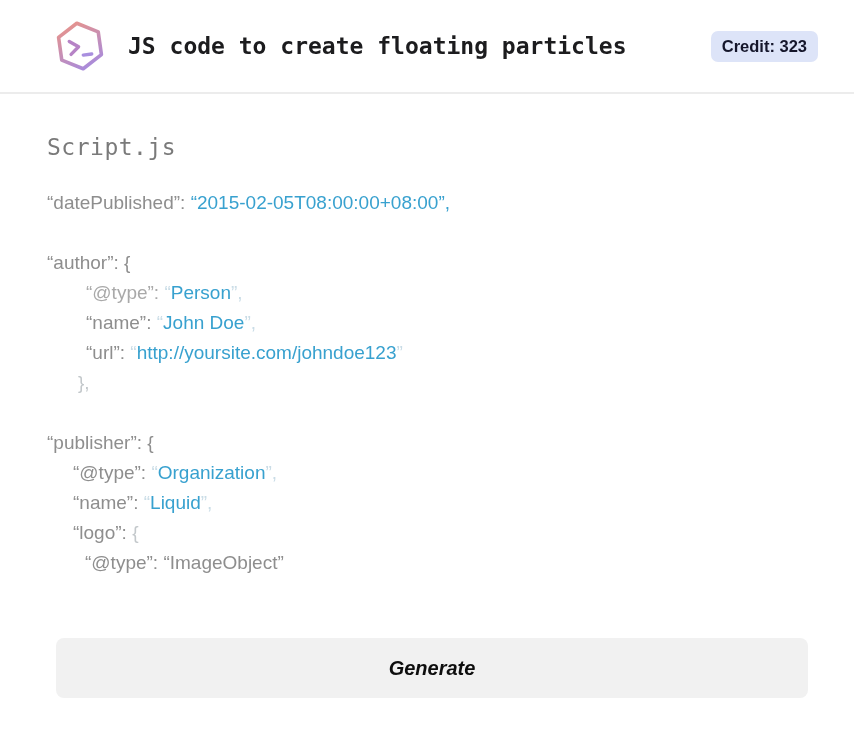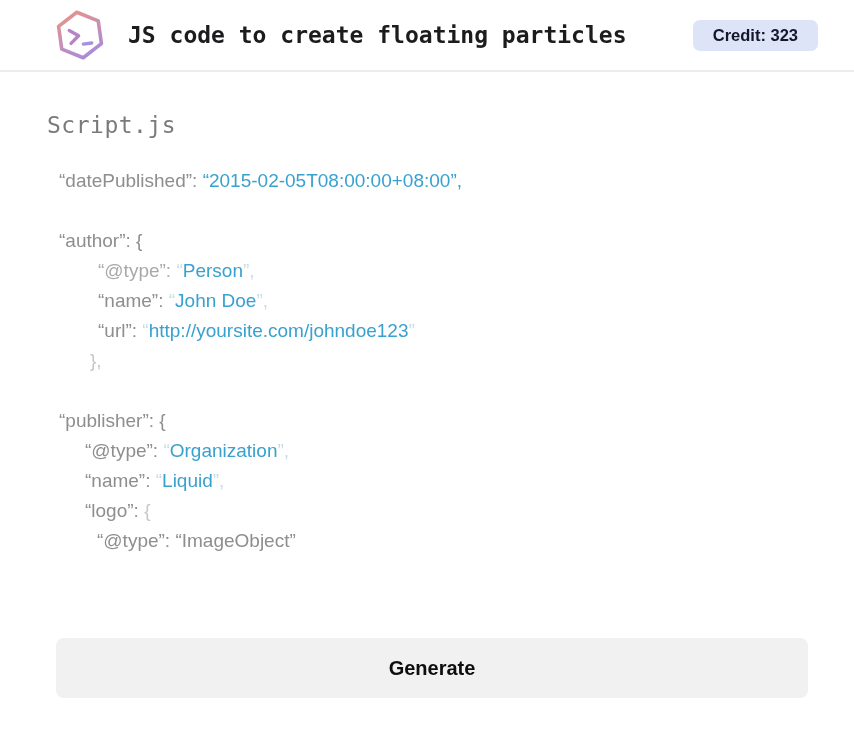--- a/index.html
+++ b/index.html
@@ -7,21 +7,21 @@
   .app {
     position: relative;
     width: 854px;
     height: 748px;
     background: #ffffff;
     font-family: "Liberation Sans", sans-serif;
     overflow: hidden;
   }
   
   .header {
-    height: 72px;
+    height: 94px;
     display: flex;
     align-items: center;
     padding: 0 36px 0 52px;
     border-bottom: 2px solid #ececec;
     background: #ffffff;
   }
   .logo { width: 56px; height: 56px; flex: 0 0 auto; }
   .title {
     margin-left: 20px;
     font-family: "DejaVu Sans Mono", monospace;
@@ -29,56 +29,57 @@
     font-weight: 600;
     color: #1c1c1e;
     white-space: nowrap;
   }
   .credit-badge {
     margin-left: auto;
     background: #dde4f8;
     color: #15162b;
     font-size: 16.5px;
     font-weight: 700;
-    padding: 6px 20px;
+    padding: 6px 11px;
     border-radius: 7px;
     white-space: nowrap;
   }
   
   .main { padding: 0 46px 0 47px; }
   .filename {
     margin-top: 40px;
     font-family: "DejaVu Sans Mono", monospace;
     font-size: 23px;
     font-weight: 500;
     color: #7a7a7a;
     letter-spacing: 0.5px;
   }
   .code-block {
     margin-top: 28px;
     font-family: "Liberation Sans", sans-serif;
     font-size: 19px;
     line-height: 30px;
     white-space: pre-wrap;
   }
-  .code-line { min-height: 30px; margin-left: 12px; }
+  .code-line { min-height: 30px; }
   
   .generate-row { position: absolute; left: 56px; right: 46px; top: 638px; }
   .generate-button {
     display: block;
     width: 100%;
     height: 60px;
     background: #f1f1f1;
     border: none;
     border-radius: 8px;
     font-family: "Liberation Sans", sans-serif;
     font-size: 20px;
     font-weight: 700;
     color: #0e0e0e;
     cursor: pointer;
+    font-style: italic;
   }
 </style>
 </head>
 <body>
 
 <div class="app">
 
   <div class="header">
     <span class="logo">
       <svg width="56" height="56" viewBox="0 0 56 56">

